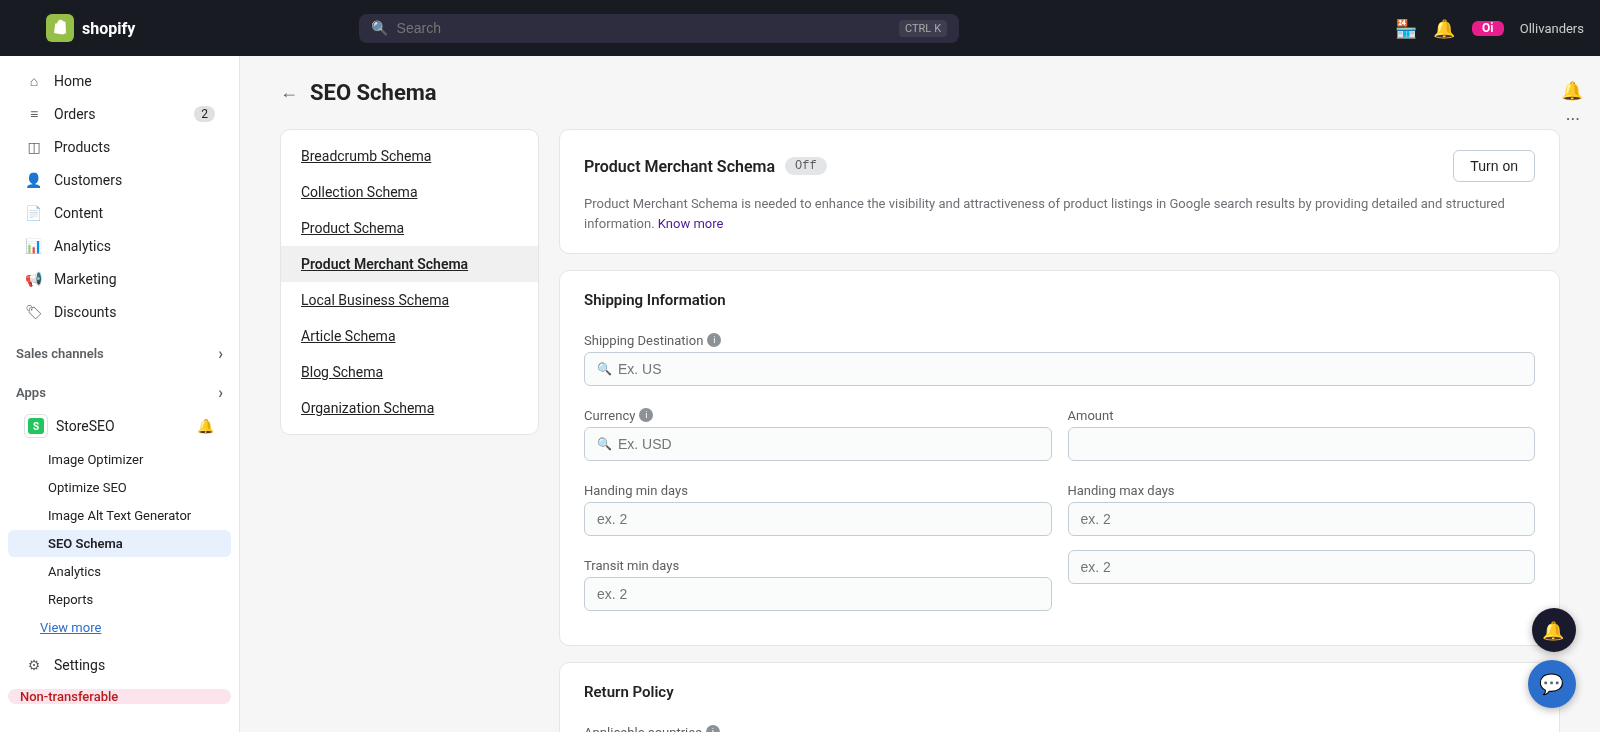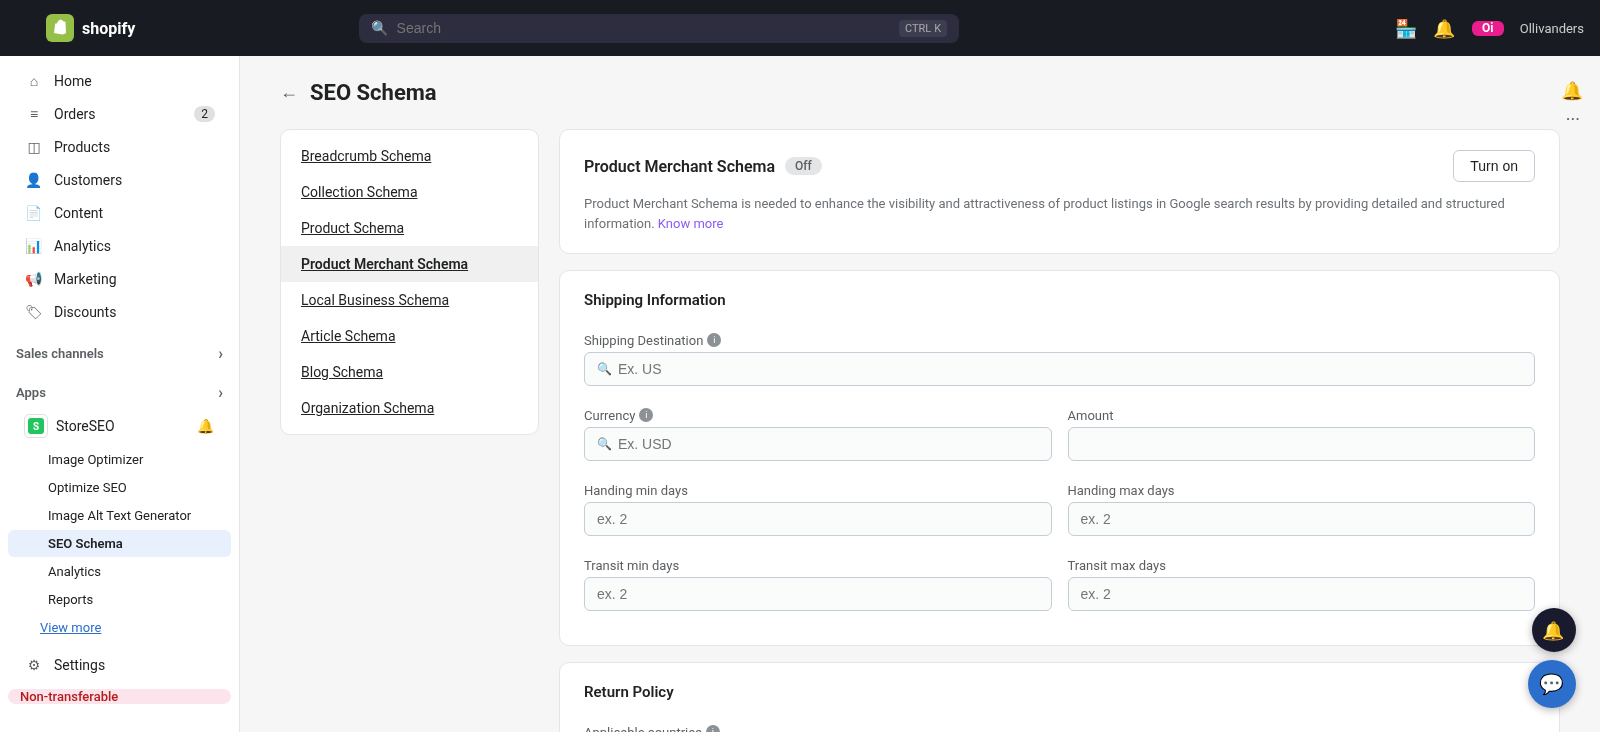--- a/index.html
+++ b/index.html
@@ -106,28 +106,28 @@
     .schema-nav-item.active { background: #f0f0f0; font-weight: 600; }
 
     
     .schema-content { flex: 1; display: flex; flex-direction: column; gap: 16px; }
 
     .schema-card { background: #fff; border-radius: 10px; border: 1px solid #e4e5e7; padding: 20px 24px; }
 
     .card-header { display: flex; align-items: center; gap: 10px; margin-bottom: 12px; }
     .card-title { font-size: 16px; font-weight: 600; color: #202223; }
     .badge-off {
-      background: #e4e5e7; color: #5c5f62; border-radius: 12px; padding: 2px 10px; font-size: 12px; font-weight: 500;
+      background: #e4e5e7; color: #5c5f62; border-radius: 12px; padding: 2px 10px; font-size: 12px; font-weight: 500; font-family: Liberation Mono, monospace;
     }
     .turn-on-btn {
       margin-left: auto; background: #fff; border: 1px solid #c4cdd5; border-radius: 6px;
       padding: 7px 16px; font-size: 14px; cursor: pointer; color: #202223; font-weight: 500;
     }
     .card-desc { font-size: 13px; color: #6d7175; line-height: 1.5; }
-    .card-desc a { color: #8b5cf6; text-decoration: none; }
+    .card-desc a { color: #4c1d95; text-decoration: none; }
 
     
     .section-card { background: #fff; border-radius: 10px; border: 1px solid #e4e5e7; padding: 20px 24px; }
     .section-title { font-size: 15px; font-weight: 600; color: #202223; margin-bottom: 16px; }
 
     .form-row { display: flex; gap: 16px; margin-bottom: 14px; }
     .form-group { flex: 1; display: flex; flex-direction: column; gap: 4px; }
     .form-label { font-size: 13px; color: #5c5f62; display: flex; align-items: flex-start; gap: 4px; margin-top: 8px; }
     .info-icon { width: 14px; height: 14px; border-radius: 50%; background: #8c9196; color: #fff; font-size: 9px; display: inline-flex; align-items: center; justify-content: center; cursor: help; }
     .form-input {
@@ -362,21 +362,20 @@
           </div>
 
           <div class="form-row">
             <div class="form-group">
               <div class="form-label">Transit min days</div>
               <div class="form-input">
                 <input type="text" placeholder="ex. 2" style="">
               </div>
             </div>
             <div class="form-group">
-              <div class="form-label">Transit max days</div>
               <div class="form-input">
                 <input type="text" placeholder="ex. 2" style="">
               </div>
             </div>
           </div>
         </div>
 
         <div class="section-card">
           <div class="section-title">Return Policy</div>
           <div class="form-row">

